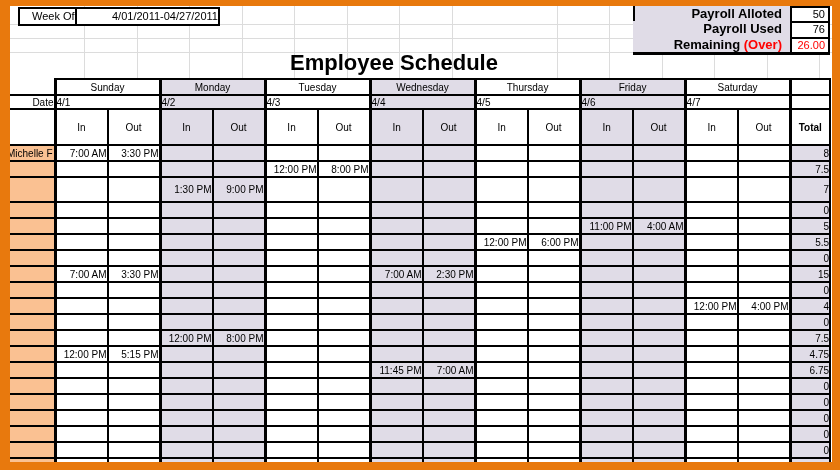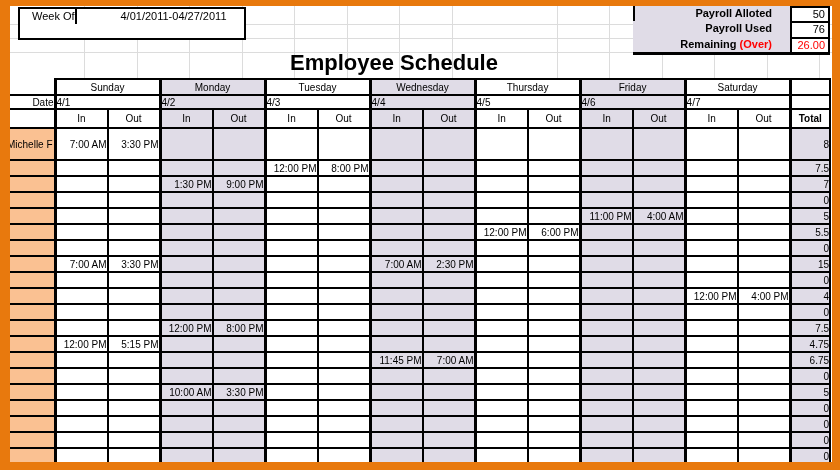--- a/index.html
+++ b/index.html
@@ -19,25 +19,25 @@
   .top-grid{
     position:absolute;left:10px;top:6px;width:822px;height:72px;z-index:0;
     background-image:repeating-linear-gradient(to right,transparent 0,transparent 51.5px,var(--grid) 51.5px,var(--grid) 52.5px);
     background-position:23px 0;
   }
   .hline{position:absolute;left:10px;width:822px;height:1px;background:var(--grid);z-index:0;}
   .h1{top:24px;} .h2{top:38px;} .h3{top:52px;}
 
   .weekof{position:absolute;left:18px;top:7px;display:flex;z-index:2;border:2px solid #000;background:#fff;}
   .wo-label{width:57px;height:15px;border-right:2px solid #000;font-size:11px;line-height:15px;padding-left:12px;white-space:nowrap;}
-  .wo-value{width:141px;height:29px;font-size:11px;line-height:15px;text-align:center;white-space:nowrap;margin-left:26px;}
+  .wo-value{width:141px;height:15px;font-size:11px;line-height:15px;text-align:right;white-space:nowrap;}
 
   .payroll{position:absolute;left:633px;top:6px;width:197px;z-index:2;border-bottom:3px solid #000;background:var(--lav);}
   .pr-row{display:flex;height:15.3px;}
-  .pr-label{flex:1;background:var(--lav);font-weight:bold;font-size:11px;line-height:15px;text-align:right;padding-right:18px;white-space:nowrap;}
+  .pr-label{flex:1;background:var(--lav);font-weight:bold;font-size:13px;line-height:15px;text-align:right;padding-right:8px;white-space:nowrap;}
   .pr-row:first-child .pr-label{border-left:2px solid #000;}
   .pr-value{width:40px;background:#fff;border:2px solid #000;border-bottom:0;font-size:11px;line-height:13px;text-align:right;padding-right:3px;}
   .red{color:var(--red);}
 
   .title{position:absolute;left:394px;top:50px;transform:translateX(-50%);font-size:22px;font-weight:bold;white-space:nowrap;z-index:2;}
 
   #schedule{position:absolute;left:10px;top:78px;z-index:3;}
   table.sched{border-collapse:collapse;table-layout:fixed;width:820px;height:384px;background:#fff;}
   .sched td{padding:0;overflow:hidden;white-space:nowrap;font-size:10px;vertical-align:middle;}
   .c{border:2px solid #000;}
@@ -121,39 +121,39 @@
           <td class="c date-label">Date</td>
           <td class="c date-cell day-start" colspan="2">4/1</td>
           <td class="c date-cell day-start shade" colspan="2">4/2</td>
           <td class="c date-cell day-start" colspan="2">4/3</td>
           <td class="c date-cell day-start shade" colspan="2">4/4</td>
           <td class="c date-cell day-start" colspan="2">4/5</td>
           <td class="c date-cell day-start shade" colspan="2">4/6</td>
           <td class="c date-cell day-start" colspan="2">4/7</td>
           <td class="c total-col"></td>
         </tr>
-        <tr style="height: 19px;">
+        <tr style="height: 36px;">
           <td class="c inout-name"></td>
           <td class="c inout day-start">In</td>
           <td class="c inout">Out</td>
           <td class="c inout day-start shade">In</td>
           <td class="c inout shade">Out</td>
           <td class="c inout day-start">In</td>
           <td class="c inout">Out</td>
           <td class="c inout day-start shade">In</td>
           <td class="c inout shade">Out</td>
           <td class="c inout day-start">In</td>
           <td class="c inout">Out</td>
           <td class="c inout day-start shade">In</td>
           <td class="c inout shade">Out</td>
           <td class="c inout day-start">In</td>
           <td class="c inout">Out</td>
           <td class="c total-head total-col">Total</td>
         </tr>
-        <tr style="height: 32px; padding-left: 14px;">
+        <tr style="height: 16px; padding-left: 14px;">
           <td class="c name-cell">Michelle F</td>
           <td class="c time day-start">7:00 AM</td>
           <td class="c time">3:30 PM</td>
           <td class="c time shade day-start"></td>
           <td class="c time shade"></td>
           <td class="c time day-start"></td>
           <td class="c time"></td>
           <td class="c time shade day-start"></td>
           <td class="c time shade"></td>
           <td class="c time day-start"></td>
@@ -175,21 +175,21 @@
           <td class="c time shade day-start"></td>
           <td class="c time shade"></td>
           <td class="c time day-start"></td>
           <td class="c time"></td>
           <td class="c time shade day-start"></td>
           <td class="c time shade"></td>
           <td class="c time day-start"></td>
           <td class="c time"></td>
           <td class="c total-val total-col">7.5</td>
         </tr>
-        <tr style="height: 16px;">
+        <tr style="height: 25px;">
           <td class="c name-cell"></td>
           <td class="c time day-start"></td>
           <td class="c time"></td>
           <td class="c time shade day-start">1:30 PM</td>
           <td class="c time shade">9:00 PM</td>
           <td class="c time day-start"></td>
           <td class="c time"></td>
           <td class="c time shade day-start"></td>
           <td class="c time shade"></td>
           <td class="c time day-start"></td>
@@ -413,38 +413,20 @@
           <td class="c time shade day-start"></td>
           <td class="c time shade"></td>
           <td class="c time day-start"></td>
           <td class="c time"></td>
           <td class="c total-val total-col">0</td>
         </tr>
         <tr style="height: 16px;">
           <td class="c name-cell"></td>
           <td class="c time day-start"></td>
           <td class="c time"></td>
-          <td class="c time shade day-start">10:00 AM</td>
-          <td class="c time shade">3:30 PM</td>
-          <td class="c time day-start"></td>
-          <td class="c time"></td>
-          <td class="c time shade day-start"></td>
-          <td class="c time shade"></td>
-          <td class="c time day-start"></td>
-          <td class="c time"></td>
-          <td class="c time shade day-start"></td>
-          <td class="c time shade"></td>
-          <td class="c time day-start"></td>
-          <td class="c time"></td>
-          <td class="c total-val total-col">5</td>
-        </tr>
-        <tr style="height: 16px;">
-          <td class="c name-cell"></td>
-          <td class="c time day-start"></td>
-          <td class="c time"></td>
           <td class="c time shade day-start"></td>
           <td class="c time shade"></td>
           <td class="c time day-start"></td>
           <td class="c time"></td>
           <td class="c time shade day-start"></td>
           <td class="c time shade"></td>
           <td class="c time day-start"></td>
           <td class="c time"></td>
           <td class="c time shade day-start"></td>
           <td class="c time shade"></td>

